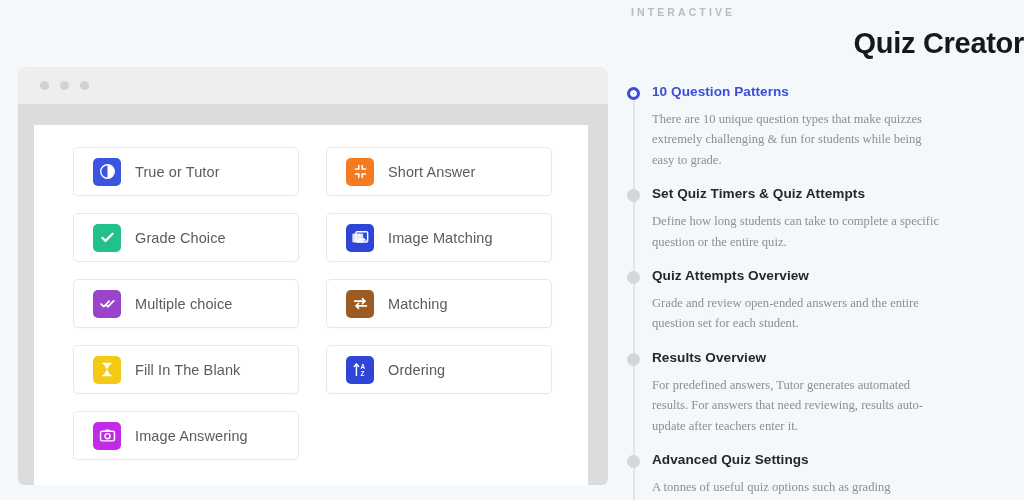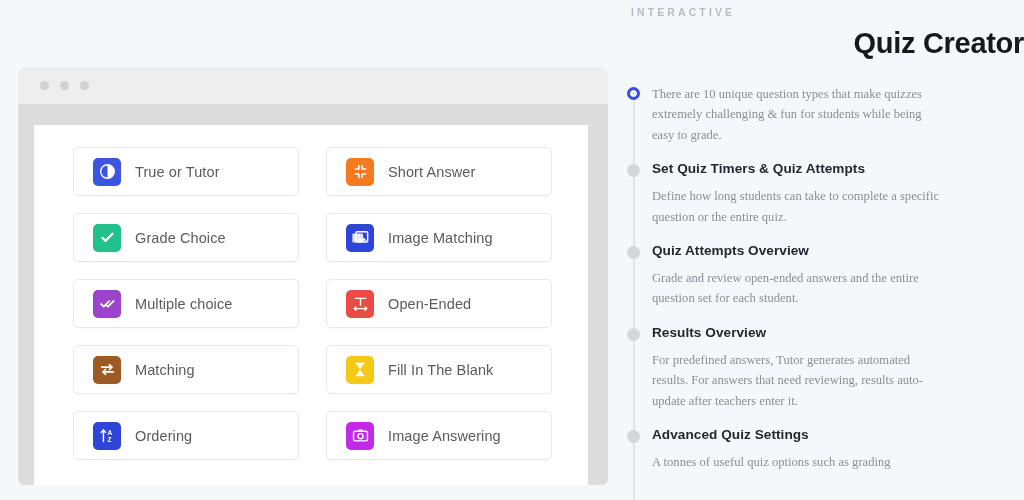--- a/index.html
+++ b/index.html
@@ -171,29 +171,20 @@
             <div class="qtype">
               <span class="qicon" style="background: rgb(155, 67, 201);">
                 <svg width="17" height="17" viewBox="0 0 20 20" fill="none" stroke="white" stroke-width="2.1" stroke-linecap="round" stroke-linejoin="round">
                   <path d="M2.5 10.6l3.1 3.1L12 7.2"></path>
                   <path d="M9 12.4l1.5 1.4L17.3 7"></path>
                 </svg>
               </span>
               <span class="qlabel">Multiple choice</span>
             </div>
             <div class="qtype">
-              <span class="qicon" style="background: rgb(234, 76, 69);">
-                <svg width="17" height="17" viewBox="0 0 20 20" fill="none" stroke="white" stroke-width="1.7" stroke-linecap="round" stroke-linejoin="round">
-                  <path d="M4 4h12M10 4v8"></path>
-                  <path d="M2.6 16h14.8M4.6 14.1L2.6 16l2 1.9M15.4 14.1l2 1.9-2 1.9"></path>
-                </svg>
-              </span>
-              <span class="qlabel">Open-Ended</span>
-            </div>
-            <div class="qtype">
               <span class="qicon" style="background: rgb(156, 90, 36);">
                 <svg width="17" height="17" viewBox="0 0 20 20" fill="none" stroke="white" stroke-width="1.8" stroke-linecap="round" stroke-linejoin="round">
                   <path d="M3 7.2h12M12.2 4.2L15.4 7.2 12.2 10.2"></path>
                   <path d="M17 12.8H5M7.8 9.8L4.6 12.8 7.8 15.8"></path>
                 </svg>
               </span>
               <span class="qlabel">Matching</span>
             </div>
             <div class="qtype">
               <span class="qicon" style="background: rgb(245, 202, 23);">
@@ -231,20 +222,21 @@
 
   <div class="right">
     <div class="eyebrow">INTERACTIVE</div>
     <div class="main-title">Quiz Creator</div>
 
     <div class="timeline">
       <div class="tl-line"></div>
       <div id="tllist">
           <div class="tl-item active">
             <span class="tl-marker"></span>
+            <div class="tl-title">10 Question Patterns</div>
             <div class="tl-desc">There are 10 unique question types that make quizzes extremely challenging &amp; fun for students while being easy to grade.</div>
           </div>
           <div class="tl-item">
             <span class="tl-marker"></span>
             <div class="tl-title">Set Quiz Timers &amp; Quiz Attempts</div>
             <div class="tl-desc">Define how long students can take to complete a specific question or the entire quiz.</div>
           </div>
           <div class="tl-item">
             <span class="tl-marker"></span>
             <div class="tl-title">Quiz Attempts Overview</div>

